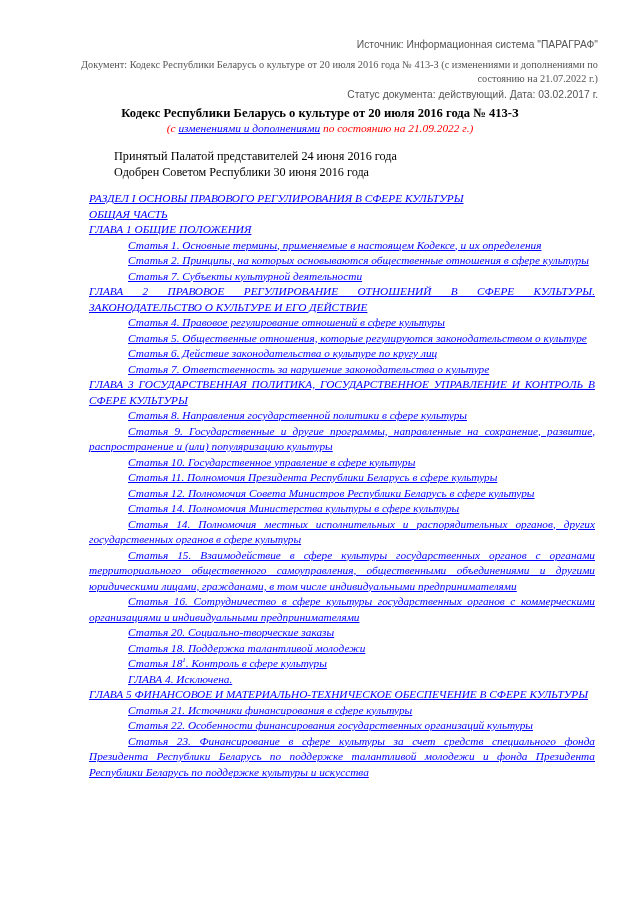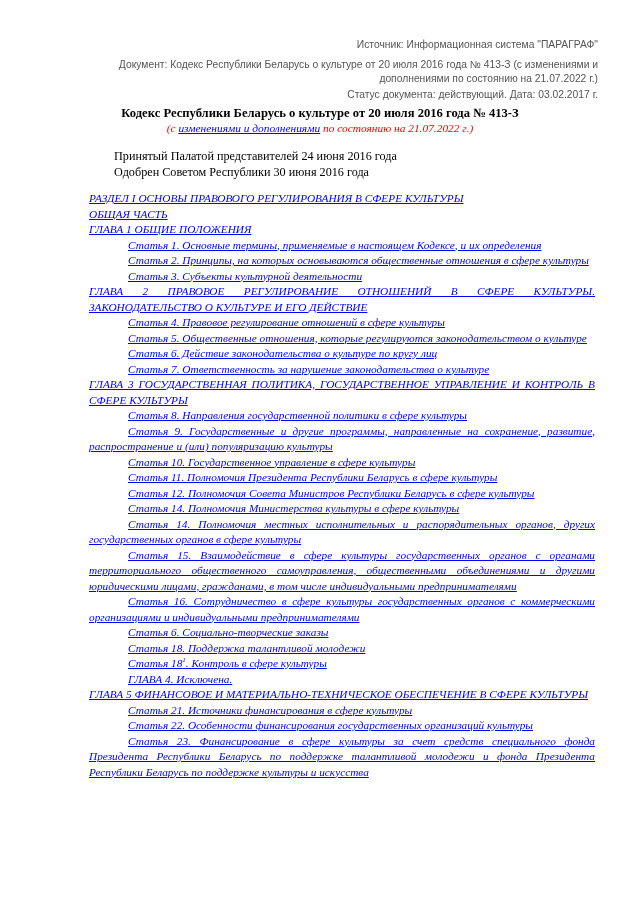--- a/index.html
+++ b/index.html
@@ -1,19 +1,19 @@
 <!DOCTYPE html>
 <html><head>
 <meta charset="utf-8">
 <style>
   html, body { margin: 0; padding: 0; background: #ffffff; }
   body { width: 640px; height: 905px; position: relative; overflow: hidden; }
   .meta { position: absolute; right: 42px; font-family: "Liberation Sans", sans-serif; font-size: 10.3px; color: #555555; text-align: right; line-height: 14px; padding-left: 24px; }
   .meta-src { top: 38px; }
-  .meta-doc { top: 58px; width: 520px; }
+  .meta-doc { top: 58px; width: 520px; font-family: Liberation Serif, serif; }
   .meta-status { top: 88px; }
   .title-block { position: absolute; top: 106px; left: 0; width: 640px; text-align: center; font-family: "Liberation Serif", serif; }
   .doc-title { font-weight: bold; font-size: 12.6px; color: #000; line-height: 15px; }
   .doc-sub { font-style: italic; font-size: 11.4px; color: #ff0000; line-height: 15px; }
   .doc-sub a { color: #0000ff; }
   .adopt { position: absolute; left: 114px; top: 148px; font-family: "Liberation Serif", serif; font-weight: normal; font-size: 12.2px; color: #000; line-height: 16px; }
   .toc { position: absolute; left: 89px; top: 191px; width: 506px; font-family: "Liberation Serif", serif; font-style: italic; font-size: 11.3px; line-height: 15.5px; }
   .toc a { color: #0000ff; text-decoration: underline; display: block; text-align: justify; text-align-last: left; }
   .toc a.art { text-indent: 39px; }
   .toc a.sec { text-indent: 0; }
@@ -22,51 +22,51 @@
 </style>
 </head>
 <body>
 
 <div class="meta meta-src">Источник: Информационная система "ПАРАГРАФ"</div>
 <div class="meta meta-doc">Документ: Кодекс Республики Беларусь о культуре от 20 июля 2016 года № 413-З (с изменениями и дополнениями по состоянию на 21.07.2022 г.)</div>
 <div class="meta meta-status">Статус документа: действующий. Дата: 03.02.2017 г.</div>
 
 <div class="title-block">
   <div class="doc-title">Кодекс Республики Беларусь о культуре от 20 июля 2016 года № 413-З</div>
-  <div class="doc-sub"><span>(с </span><a href="#">изменениями и дополнениями</a><span> по состоянию на 21.07.2022 г.)</span></div>
+  <div class="doc-sub"><span>(с </span><a href="#">изменениями и дополнениями</a><span> по состоянию на 21.09.2022 г.)</span></div>
 </div>
 
 <div class="adopt">
   <div>Принятый Палатой представителей 24 июня 2016 года</div>
   <div>Одобрен Советом Республики 30 июня 2016 года</div>
 </div>
 
 <div class="toc" id="toc">
     <a href="#" class="sec"><span>РАЗДЕЛ I ОСНОВЫ ПРАВОВОГО РЕГУЛИРОВАНИЯ В СФЕРЕ КУЛЬТУРЫ</span></a>
     <a href="#" class="sec"><span>ОБЩАЯ ЧАСТЬ</span></a>
     <a href="#" class="sec"><span>ГЛАВА 1 ОБЩИЕ ПОЛОЖЕНИЯ</span></a>
     <a href="#" class="art"><span>Статья 1. Основные термины, применяемые в настоящем Кодексе, и их определения</span></a>
     <a href="#" class="art"><span>Статья 2. Принципы, на которых основываются общественные отношения в сфере культуры</span></a>
-    <a href="#" class="art"><span>Статья 3. Субъекты культурной деятельности</span></a>
+    <a href="#" class="art"><span>Статья 7. Субъекты культурной деятельности</span></a>
     <a href="#" class="sec"><span>ГЛАВА 2 ПРАВОВОЕ РЕГУЛИРОВАНИЕ ОТНОШЕНИЙ В СФЕРЕ КУЛЬТУРЫ. ЗАКОНОДАТЕЛЬСТВО О КУЛЬТУРЕ И ЕГО ДЕЙСТВИЕ</span></a>
     <a href="#" class="art"><span>Статья 4. Правовое регулирование отношений в сфере культуры</span></a>
     <a href="#" class="art"><span>Статья 5. Общественные отношения, которые регулируются законодательством о культуре</span></a>
     <a href="#" class="art"><span>Статья 6. Действие законодательства о культуре по кругу лиц</span></a>
     <a href="#" class="art"><span>Статья 7. Ответственность за нарушение законодательства о культуре</span></a>
     <a href="#" class="sec"><span>ГЛАВА 3 ГОСУДАРСТВЕННАЯ ПОЛИТИКА, ГОСУДАРСТВЕННОЕ УПРАВЛЕНИЕ И КОНТРОЛЬ В СФЕРЕ КУЛЬТУРЫ</span></a>
     <a href="#" class="art"><span>Статья 8. Направления государственной политики в сфере культуры</span></a>
     <a href="#" class="art"><span>Статья 9. Государственные и другие программы, направленные на сохранение, развитие, распространение и (или) популяризацию культуры</span></a>
     <a href="#" class="art"><span>Статья 10. Государственное управление в сфере культуры</span></a>
     <a href="#" class="art"><span>Статья 11. Полномочия Президента Республики Беларусь в сфере культуры</span></a>
     <a href="#" class="art"><span>Статья 12. Полномочия Совета Министров Республики Беларусь в сфере культуры</span></a>
     <a href="#" class="art"><span>Статья 14. Полномочия Министерства культуры в сфере культуры</span></a>
     <a href="#" class="art"><span>Статья 14. Полномочия местных исполнительных и распорядительных органов, других государственных органов в сфере культуры</span></a>
     <a href="#" class="art"><span>Статья 15. Взаимодействие в сфере культуры государственных органов с органами территориального общественного самоуправления, общественными объединениями и другими юридическими лицами, гражданами, в том числе индивидуальными предпринимателями</span></a>
     <a href="#" class="art"><span>Статья 16. Сотрудничество в сфере культуры государственных органов с коммерческими организациями и индивидуальными предпринимателями</span></a>
-    <a href="#" class="art"><span>Статья 6. Социально-творческие заказы</span></a>
+    <a href="#" class="art"><span>Статья 20. Социально-творческие заказы</span></a>
     <a href="#" class="art"><span>Статья 18. Поддержка талантливой молодежи</span></a>
     <a href="#" class="art"><span>Статья 18</span><sup>1</sup><span>. Контроль в сфере культуры</span></a>
     <a href="#" class="excl"><span>ГЛАВА 4. Исключена.</span></a>
     <a href="#" class="sec"><span>ГЛАВА 5 ФИНАНСОВОЕ И МАТЕРИАЛЬНО-ТЕХНИЧЕСКОЕ ОБЕСПЕЧЕНИЕ В СФЕРЕ КУЛЬТУРЫ</span></a>
     <a href="#" class="art"><span>Статья 21. Источники финансирования в сфере культуры</span></a>
     <a href="#" class="art"><span>Статья 22. Особенности финансирования государственных организаций культуры</span></a>
     <a href="#" class="art"><span>Статья 23. Финансирование в сфере культуры за счет средств специального фонда Президента Республики Беларусь по поддержке талантливой молодежи и фонда Президента Республики Беларусь по поддержке культуры и искусства</span></a>
   </div>
 
 </body></html>

